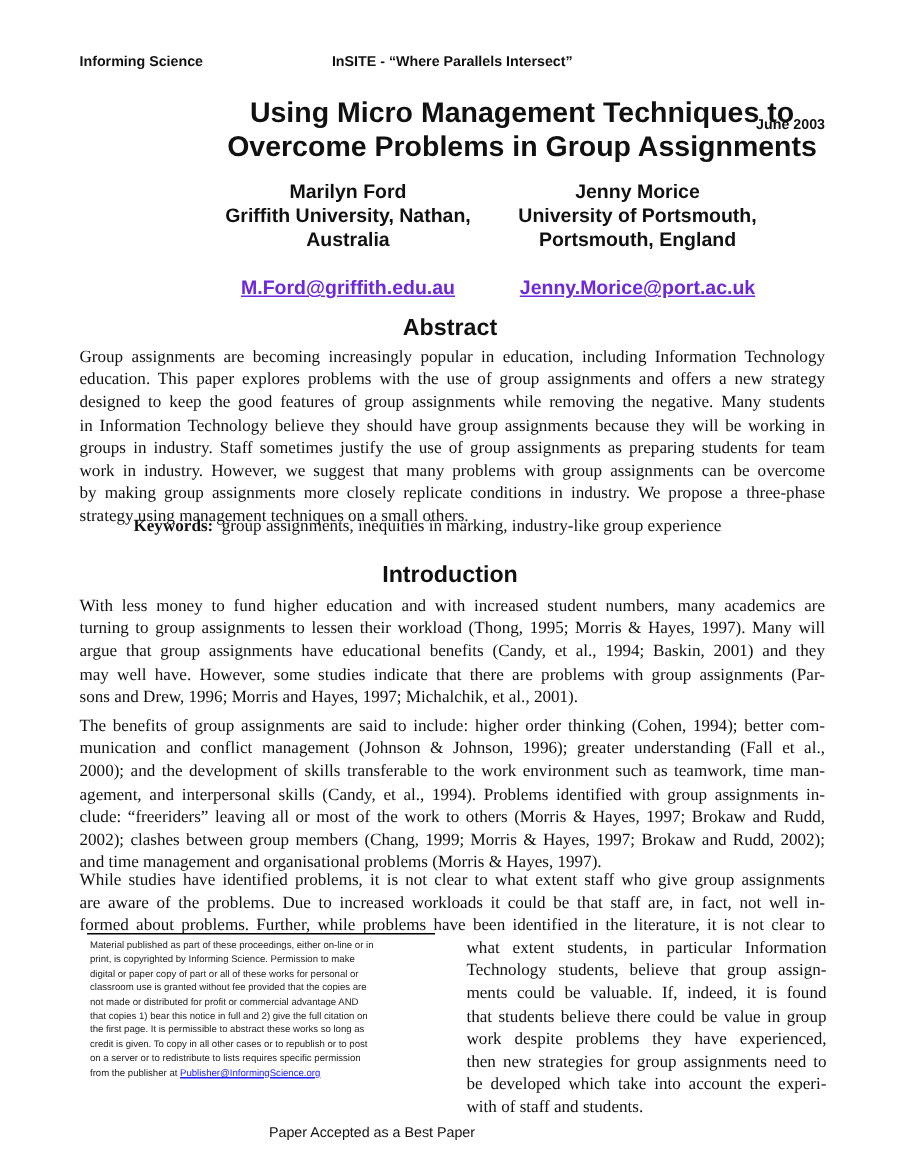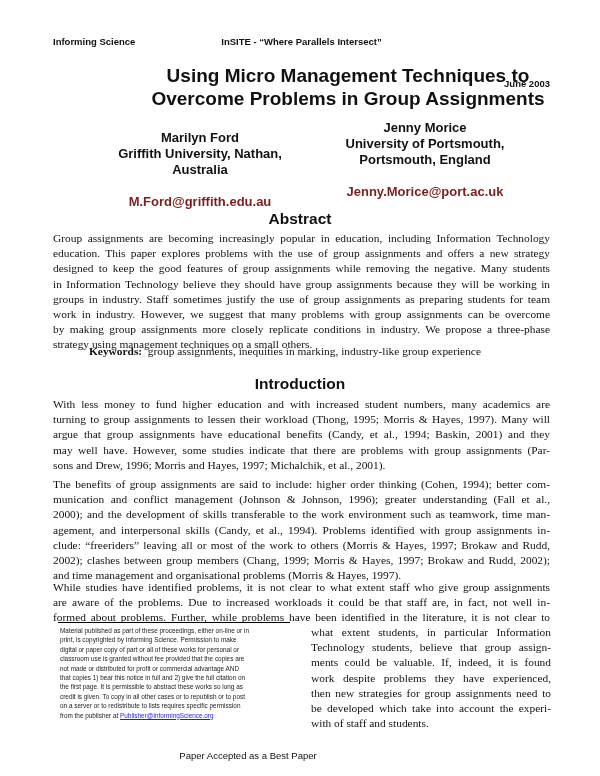--- a/index.html
+++ b/index.html
@@ -10,23 +10,23 @@
 
   .running-head { top: 36px; left: 53px; width: 497px; height: 14px; font-size: 9.5px; font-weight: bold; }
   .running-head span { position: absolute; top: 0; white-space: nowrap; }
   .rh-left { left: 0; }
   .rh-center { left: 0; width: 100%; text-align: center; }
   .rh-right { right: 0; margin-top: 42px; }
 
   .title { top: 64px; left: 0; width: 600px; text-align: center; font-size: 19px; font-weight: bold; line-height: 23px; padding-left: 48px; }
 
   .author { top: 120px; width: 260px; text-align: center; font-size: 13px; font-weight: bold; line-height: 16px; }
-  .author-left { left: 70px; margin-top: 10px; }
+  .author-left { left: 102px; }
   .author-right { left: 295px; }
-  .author .email { display: inline-block; margin-top: 16px; color: #7f1d1d; }
+  .author .email { display: inline-block; margin-top: 16px; color: #6d28d9; text-decoration: underline; }
 
   .heading { left: 0; width: 600px; text-align: center; font-size: 15.5px; font-weight: bold; }
 
   .para { left: 53px; width: 497px; font-size: 11.4px; line-height: 15.2px; text-align: justify; }
   .para .l { display: block; white-space: nowrap; text-align-last: justify; }
   .para .l.last { text-align-last: left; }
 
   .keywords { top: 345px; left: 53px; font-size: 11.4px; white-space: nowrap; }
   .keywords b { font-weight: bold; margin-left: 36px; }
 
@@ -108,20 +108,21 @@
 <div class="abs para serif" style="top:580px;">
   <span class="l">While studies have identified problems, it is not clear to what extent staff who give group assignments</span>
   <span class="l">are aware of the problems.  Due to increased workloads it could be that staff are, in fact, not well in-</span>
   <span class="l">formed about problems.  Further, while problems have been identified in the literature, it is not clear to</span>
 </div>
 
 <div class="abs right-col serif" style="top:625px;">
   <span class="l">what extent students, in particular Information</span>
   <span class="l">Technology students, believe that group assign-</span>
   <span class="l">ments could be valuable.  If, indeed, it is found</span>
+  <span class="l">that students believe there could be value in group</span>
   <span class="l">work despite problems they have experienced,</span>
   <span class="l">then new strategies for group assignments need to</span>
   <span class="l">be developed which take into account the experi-</span>
   <span class="l last">with of staff and students.</span>
 </div>
 
 <div class="abs copyright-rule"></div>
 <div class="abs copyright sans">
   <span class="l">Material published as part of these proceedings, either on-line or in</span>
   <span class="l">print, is copyrighted by Informing Science. Permission to make</span>

